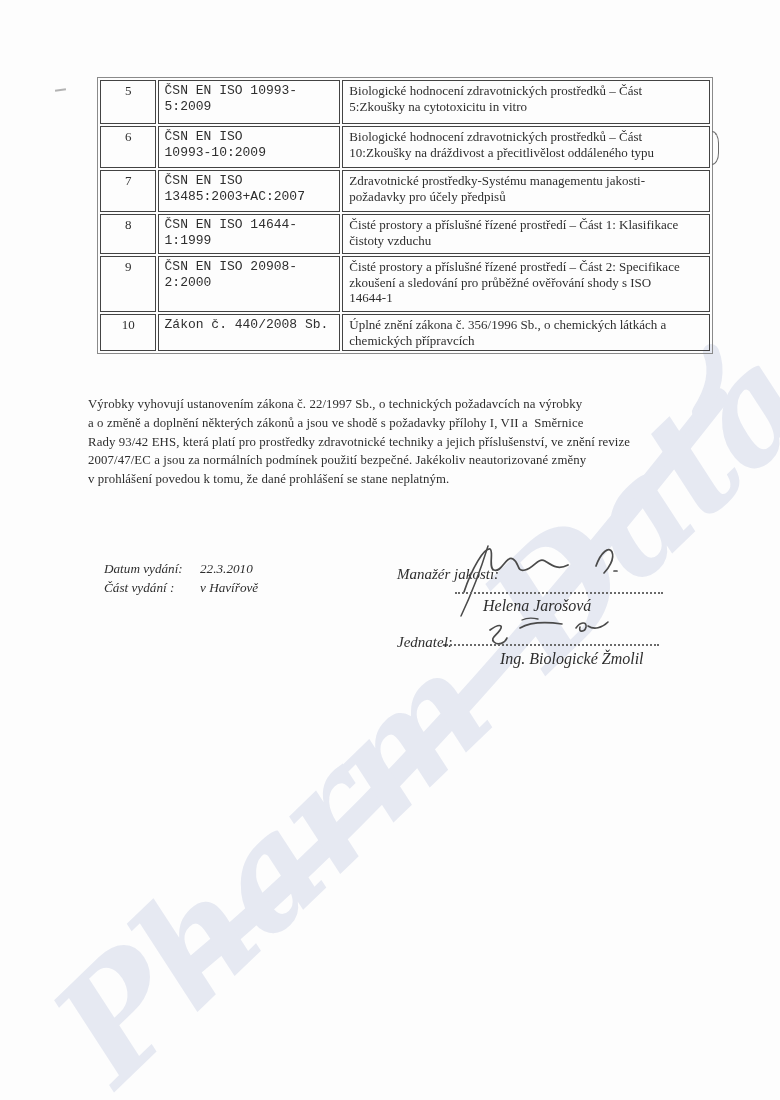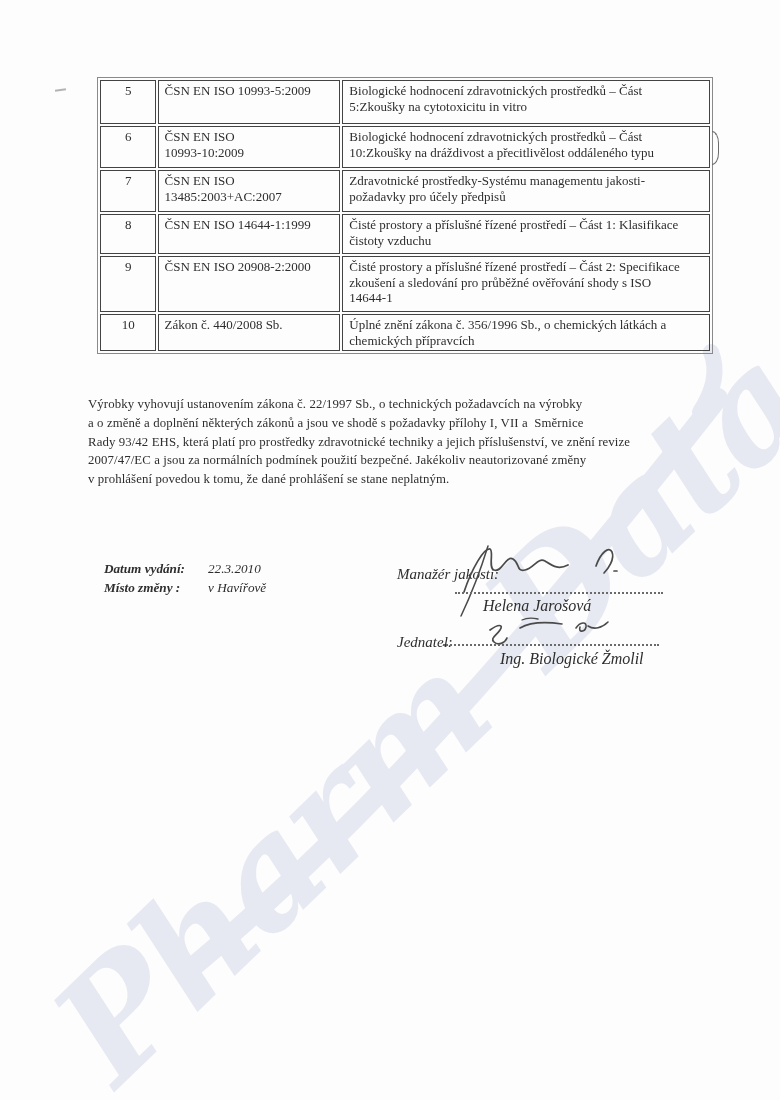--- a/index.html
+++ b/index.html
@@ -46,21 +46,21 @@
   table.standards td {
     border: 1.5px solid #434343;
     vertical-align: top;
     padding: 2px 5px 2px 6px;
     font-size: 13px;
     line-height: 15.6px;
     white-space: pre-line;
     overflow: hidden;
   }
   td.c-num { width: 55px; text-align: center; padding-top: 4px; }
-  td.c-std { width: 181px; }
+  td.c-std { width: 181px; font-family: Liberation Mono, monospace; }
   td.c-desc { width: 364px; }
   tr.r5 td { height: 44px; }
   tr.r6 td { height: 42px; }
   tr.r7 td { height: 42px; }
   tr.r8 td { height: 40px; }
   tr.r9 td { height: 56px; }
   tr.r10 td { height: 24px; }
   
   .artifact-bracket {
     position: absolute;
@@ -87,22 +87,22 @@
     letter-spacing: 0.1px;
   }
   
   .issue {
     position: absolute;
     left: 104px; top: 559px;
     font-style: italic;
     font-size: 13.2px;
     line-height: 19px;
   }
-  .issue .lbl { display: inline-block; min-width: 96px; font-weight: bold; }
-  .issue .val { margin-left: 8px; }
+  .issue .lbl { display: inline-block; min-width: 96px; }
+  .issue .val { margin-left: 0; }
   
   .sig-label {
     position: absolute;
     font-style: italic;
     font-size: 15px;
   }
   .sig-label.mgr { left: 397px; top: 566px; }
   .sig-label.jed { left: 397px; top: 634px; }
   .sig-scrawl { position: absolute; overflow: visible; }
   .sig-scrawl.s1 { left: 458px; top: 542px; }
@@ -188,21 +188,21 @@
 a o změně a doplnění některých zákonů a jsou ve shodě s požadavky přílohy I, VII a  Směrnice
 Rady 93/42 EHS, která platí pro prostředky zdravotnické techniky a jejich příslušenství, ve znění revize
 2007/47/EC a jsou za normálních podmínek použití bezpečné. Jakékoliv neautorizované změny
 v prohlášení povedou k tomu, že dané prohlášení se stane neplatným.</div>
 
     <div class="issue">
       <div>
         <span class="lbl">Datum vydání:</span><span class="val">22.3.2010</span>
       </div>
       <div>
-        <span class="lbl">Místo změny :</span><span class="val">v Havířově</span>
+        <span class="lbl">Část vydání :</span><span class="val">v Havířově</span>
       </div>
     </div>
 
     <span class="sig-label mgr">Manažér jakosti:</span>
     <svg class="sig-scrawl s1" width="190" height="80" viewBox="0 0 190 80">
       <path d="M6,50 C14,26 26,6 32,7 C36,9 30,26 36,28 C44,31 48,13 55,17 C62,21 58,30 67,28 C76,26 80,15 87,19 C95,24 100,28 110,23" stroke="#4a4a4a" stroke-width="1.7" fill="none" stroke-linecap="round"></path>
       <path d="M30,4 C22,30 12,55 3,74" stroke="#4a4a4a" stroke-width="1.5" fill="none" stroke-linecap="round"></path>
       <path d="M138,24 C143,10 151,4 154,10 C157,17 150,27 146,31 M156,29 L159,29" stroke="#4a4a4a" stroke-width="1.7" fill="none" stroke-linecap="round"></path>
     </svg>
     <div class="sig-line l1"></div>

